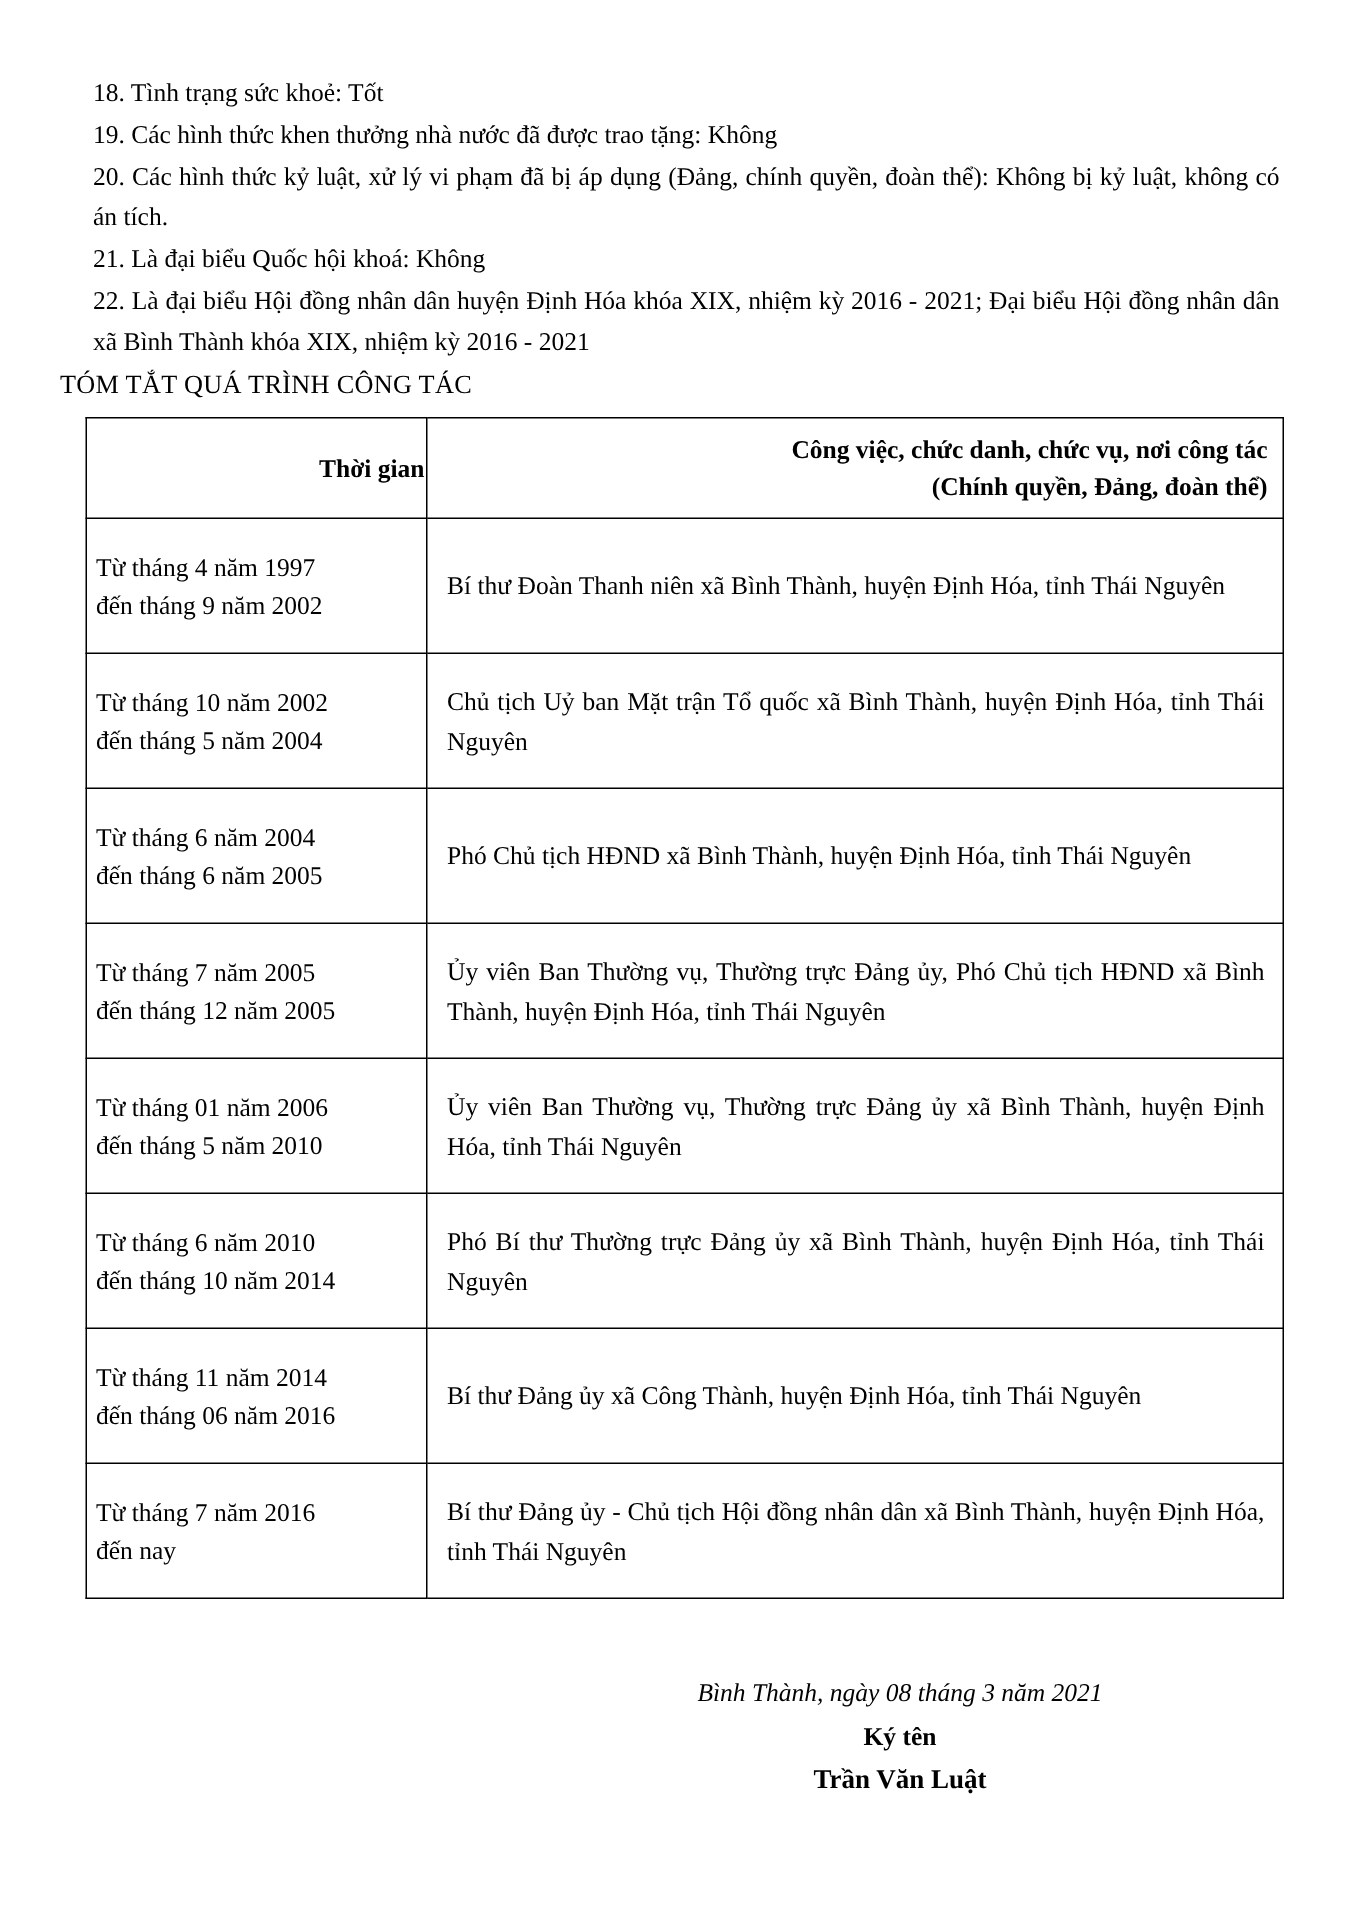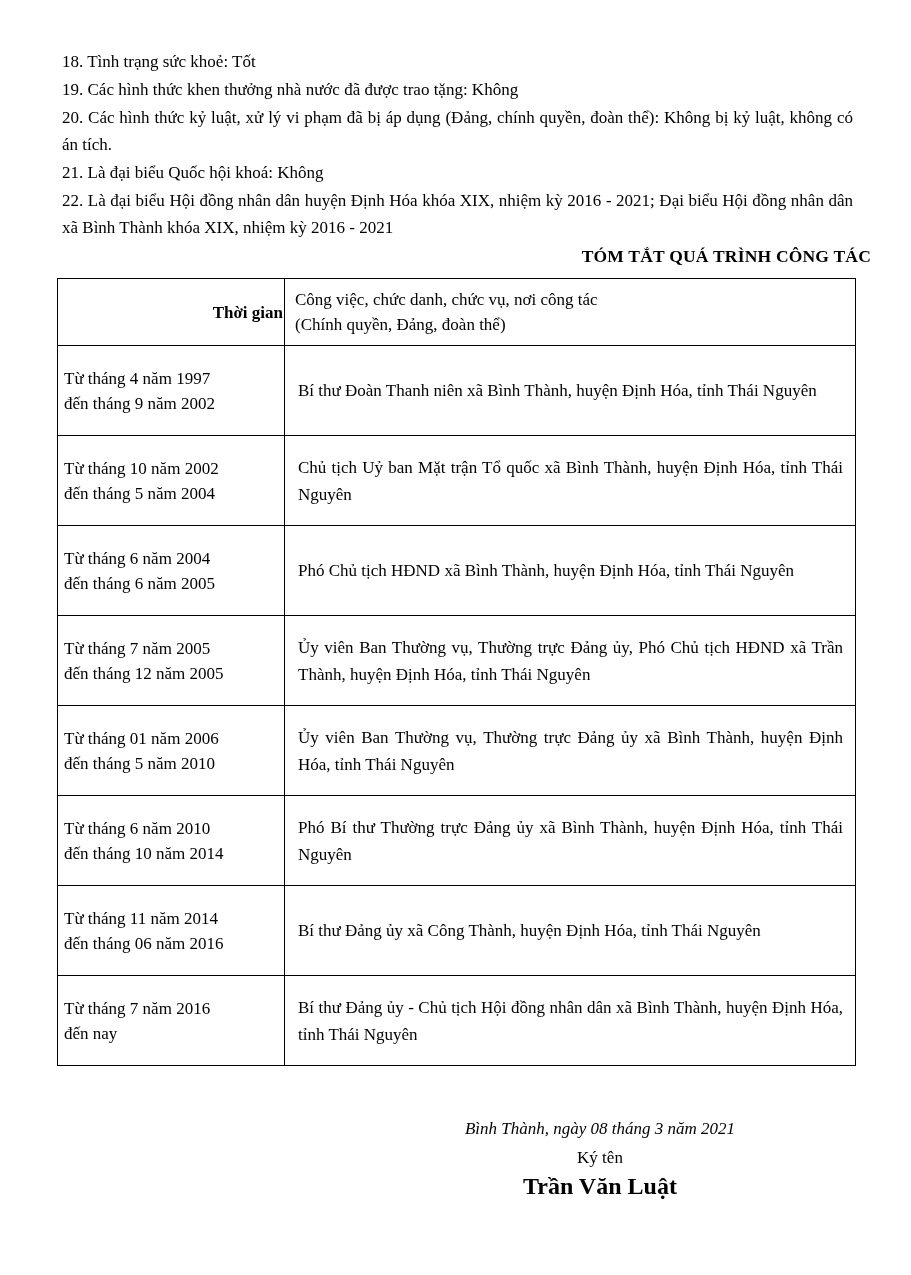--- a/index.html
+++ b/index.html
@@ -8,54 +8,54 @@
     width:911px;height:1275px;
     background:#ffffff;color:#000;
     font-family:"Liberation Serif", serif;
     font-size:17px;line-height:27px;
     overflow:hidden;box-sizing:border-box;
     padding-top:48px;
   }
   .body-text{margin:0 58px 0 62px;}
   .body-text p{margin:0 0 1px 0;text-align:justify;}
   .doc-title{
-    text-align:right;font-weight:bold;font-size:17.5px;
+    text-align:left;font-weight:normal;font-size:17.5px;
     margin:2px 40px 8px 40px;letter-spacing:0.2px;
   }
   table.work-table{
     border-collapse:collapse;
     margin-left:57px;
     width:798px;
     table-layout:fixed;
   }
   table.work-table td,table.work-table th{
     border:1px solid #000;
     vertical-align:middle;
     font-size:17px;
     box-sizing:border-box;
   }
   col.c-time{width:227px;}
   col.c-job{width:571px;}
   tr.head-row{height:67px;}
   tr.data-row{height:90px;}
   th.time-h{font-weight:bold;text-align:right;}
-  th.job-h{font-weight:normal;text-align:left;padding:0 10px;line-height:25px;}
+  th.job-h{font-weight:bold;text-align:right;padding:0 10px;line-height:25px;}
   td.time-c{text-align:left;line-height:25px;padding:0 6px;}
   td.job-c{text-align:justify;line-height:27px;padding:0 12px 0 13px;}
   .signature{
     margin-top:26px;
     margin-left:290px;
     width:620px;
     text-align:center;
     line-height:29px;
   }
   .sig-place{font-style:italic;margin-top:48px;}
-  .sig-label{font-weight:normal;}
+  .sig-label{font-weight:bold;}
   .sig-note{font-style:italic;}
-  .sig-name{font-weight:bold;font-size:24px;}
+  .sig-name{font-weight:bold;font-size:18px;}
 </style>
 </head>
 <body>
 
 <div class="page">
 
   <div class="body-text">
     <p>18. Tình trạng sức khoẻ: Tốt</p>
     <p>19. Các hình thức khen thưởng nhà nước đã được trao tặng: Không</p>
     <p>20. Các hình thức kỷ luật, xử lý vi phạm đã bị áp dụng (Đảng, chính quyền, đoàn thể): Không bị kỷ luật, không có án tích.</p>
@@ -97,21 +97,21 @@
         <div>Từ tháng 6 năm 2004</div>
         <div>đến tháng 6 năm 2005</div>
       </td>
       <td class="job-c">Phó Chủ tịch HĐND xã Bình Thành, huyện Định Hóa, tỉnh Thái Nguyên</td>
     </tr>
     <tr class="data-row">
       <td class="time-c">
         <div>Từ tháng 7 năm 2005</div>
         <div>đến tháng 12 năm 2005</div>
       </td>
-      <td class="job-c">Ủy viên Ban Thường vụ, Thường trực Đảng ủy, Phó Chủ tịch HĐND xã Trần Thành, huyện Định Hóa, tỉnh Thái Nguyên</td>
+      <td class="job-c">Ủy viên Ban Thường vụ, Thường trực Đảng ủy, Phó Chủ tịch HĐND xã Bình Thành, huyện Định Hóa, tỉnh Thái Nguyên</td>
     </tr>
     <tr class="data-row">
       <td class="time-c">
         <div>Từ tháng 01 năm 2006</div>
         <div>đến tháng 5 năm 2010</div>
       </td>
       <td class="job-c">Ủy viên Ban Thường vụ, Thường trực Đảng ủy xã Bình Thành, huyện Định Hóa, tỉnh Thái Nguyên</td>
     </tr>
     <tr class="data-row">
       <td class="time-c">

